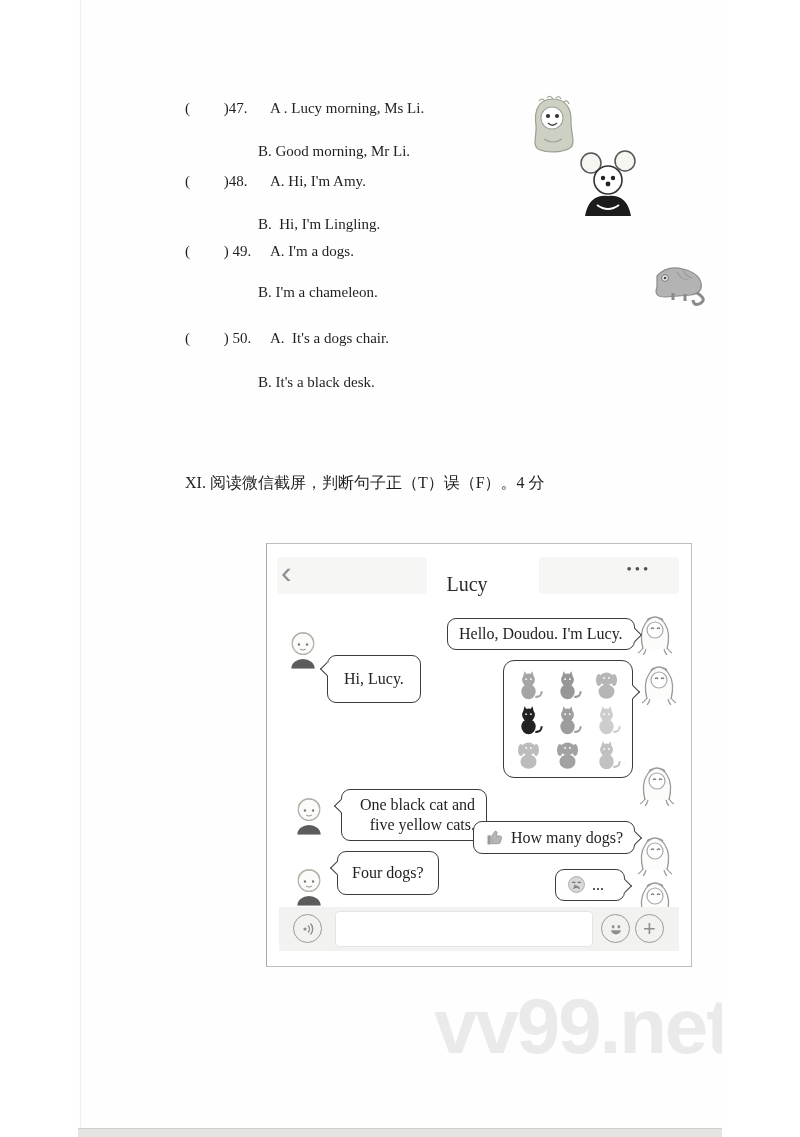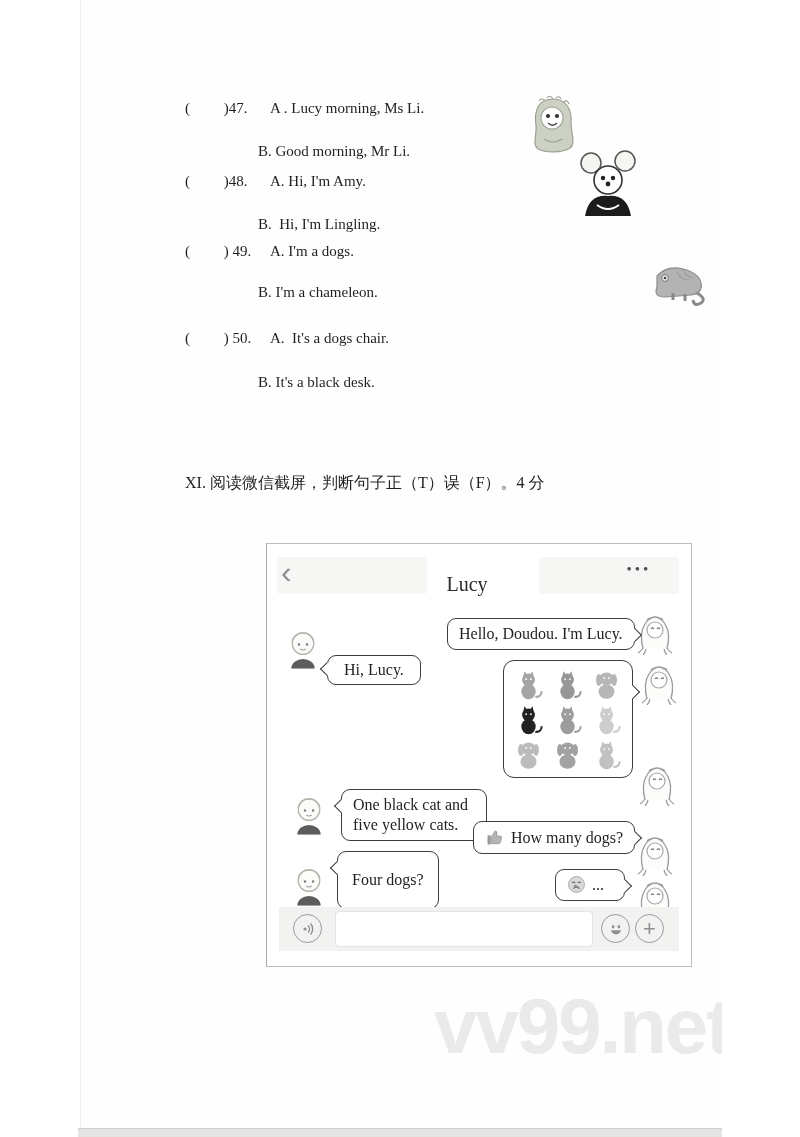--- a/index.html
+++ b/index.html
@@ -41,27 +41,27 @@
     padding:5px 11px;font-size:16px;line-height:1.25;white-space:nowrap;
   }
   .bubble::after{
     content:"";position:absolute;width:9px;height:9px;background:#fff;transform:rotate(45deg);
   }
   .b-right::after{right:-6.4px;border-top:1.5px solid #3c3c3c;border-right:1.5px solid #3c3c3c;}
   .b-left::after{left:-6.4px;border-bottom:1.5px solid #3c3c3c;border-left:1.5px solid #3c3c3c;}
   .tail-top::after{top:8px;} .tail-mid::after{top:11px;}
 
   #bub1{left:180px;top:74px;}
-  #bub2{left:60px;top:111px;padding:4px 16px;}
+  #bub2{left:60px;top:111px;padding:13px 16px;}
   #bub-img{left:236px;top:116px;width:116px;padding:6px;border-radius:11px;}
   #bub-img::after{top:26px;}
   #bub4{left:232px;top:236px;}
-  #bub5{left:74px;top:245px;white-space:normal;width:122px;text-align:left;}
+  #bub5{left:74px;top:245px;white-space:normal;width:122px;text-align:right;}
   #bub6{left:206px;top:277px;}
-  #bub7{left:70px;top:307px;padding:18px 14px;}
+  #bub7{left:70px;top:307px;padding:11px 14px;}
   #bub8{left:288px;top:325px;width:46px;}
 
   .avatar{position:absolute;width:36px;height:42px;}
   #av-g1{left:370px;top:70px;} #av-g2{left:374px;top:120px;}
   #av-g3{left:372px;top:221px;} #av-g4{left:370px;top:291px;}
   #av-g5{left:370px;top:336px;}
   #av-b1{left:18px;top:84px;} #av-b2{left:24px;top:250px;} #av-b3{left:24px;top:321px;}
 
   #animal-grid{display:grid;grid-template-columns:repeat(3,1fr);gap:1px;}
   .animal-cell{width:36px;height:34px;display:flex;align-items:center;justify-content:center;}

